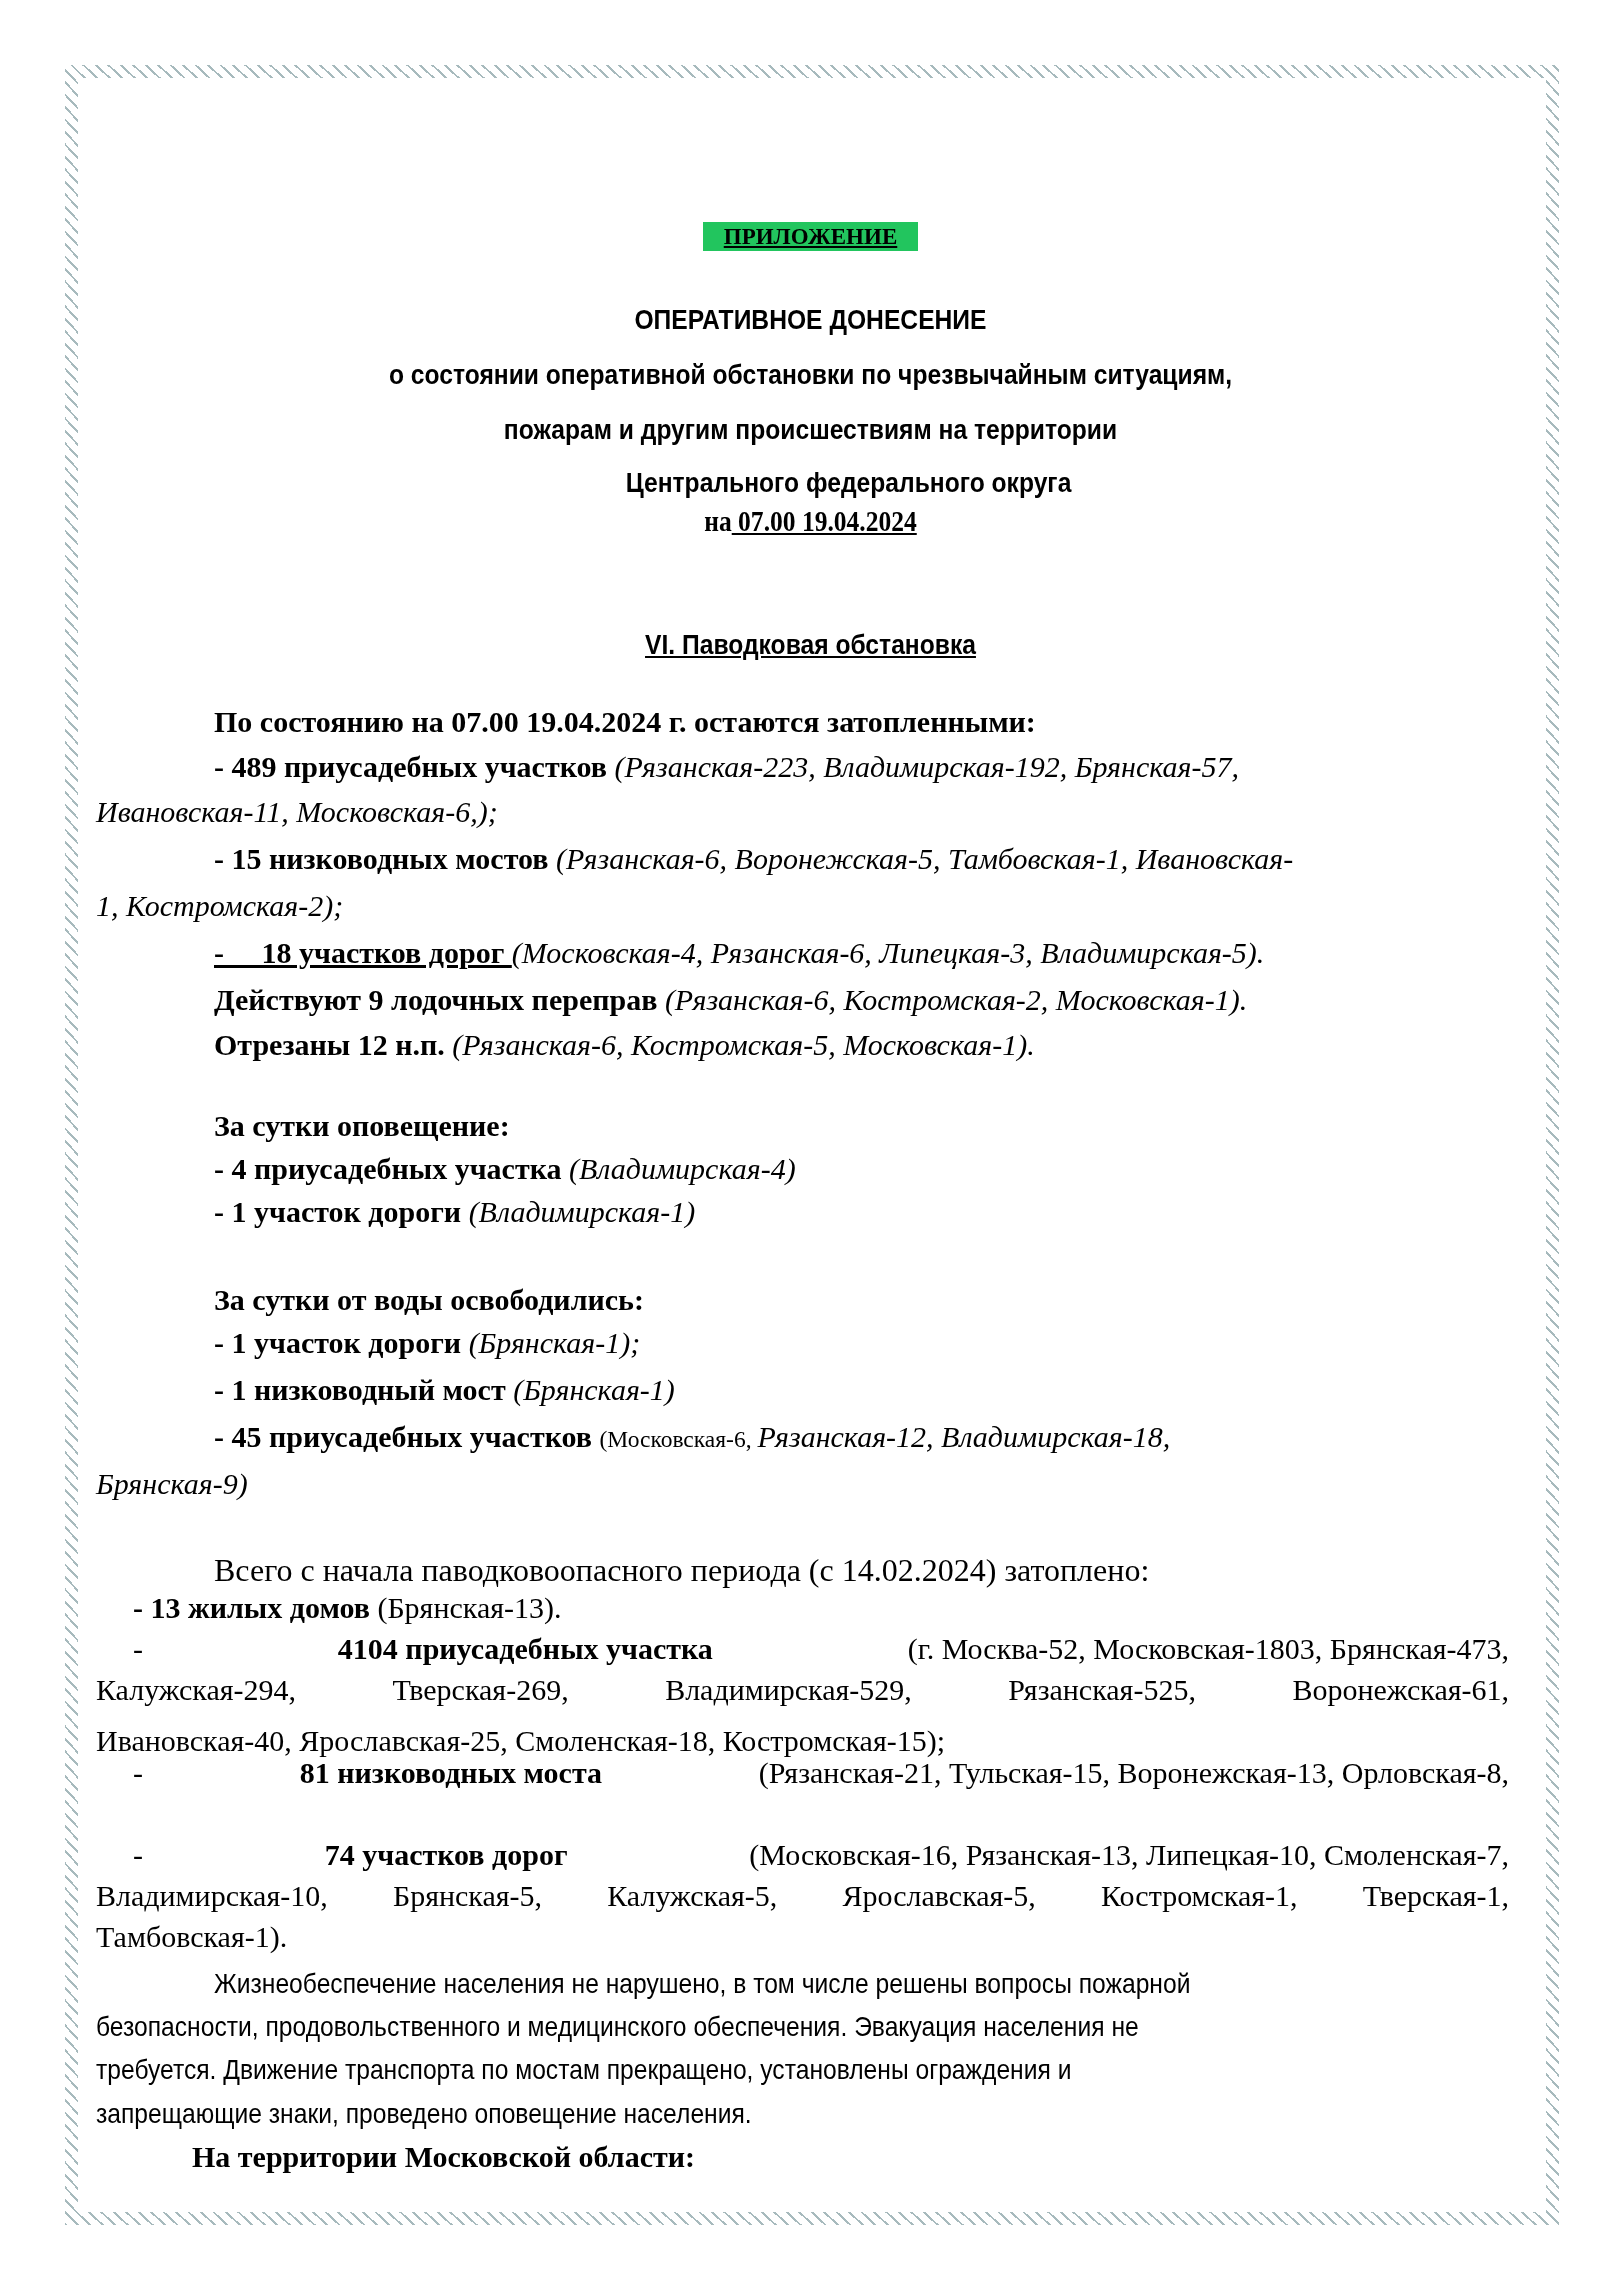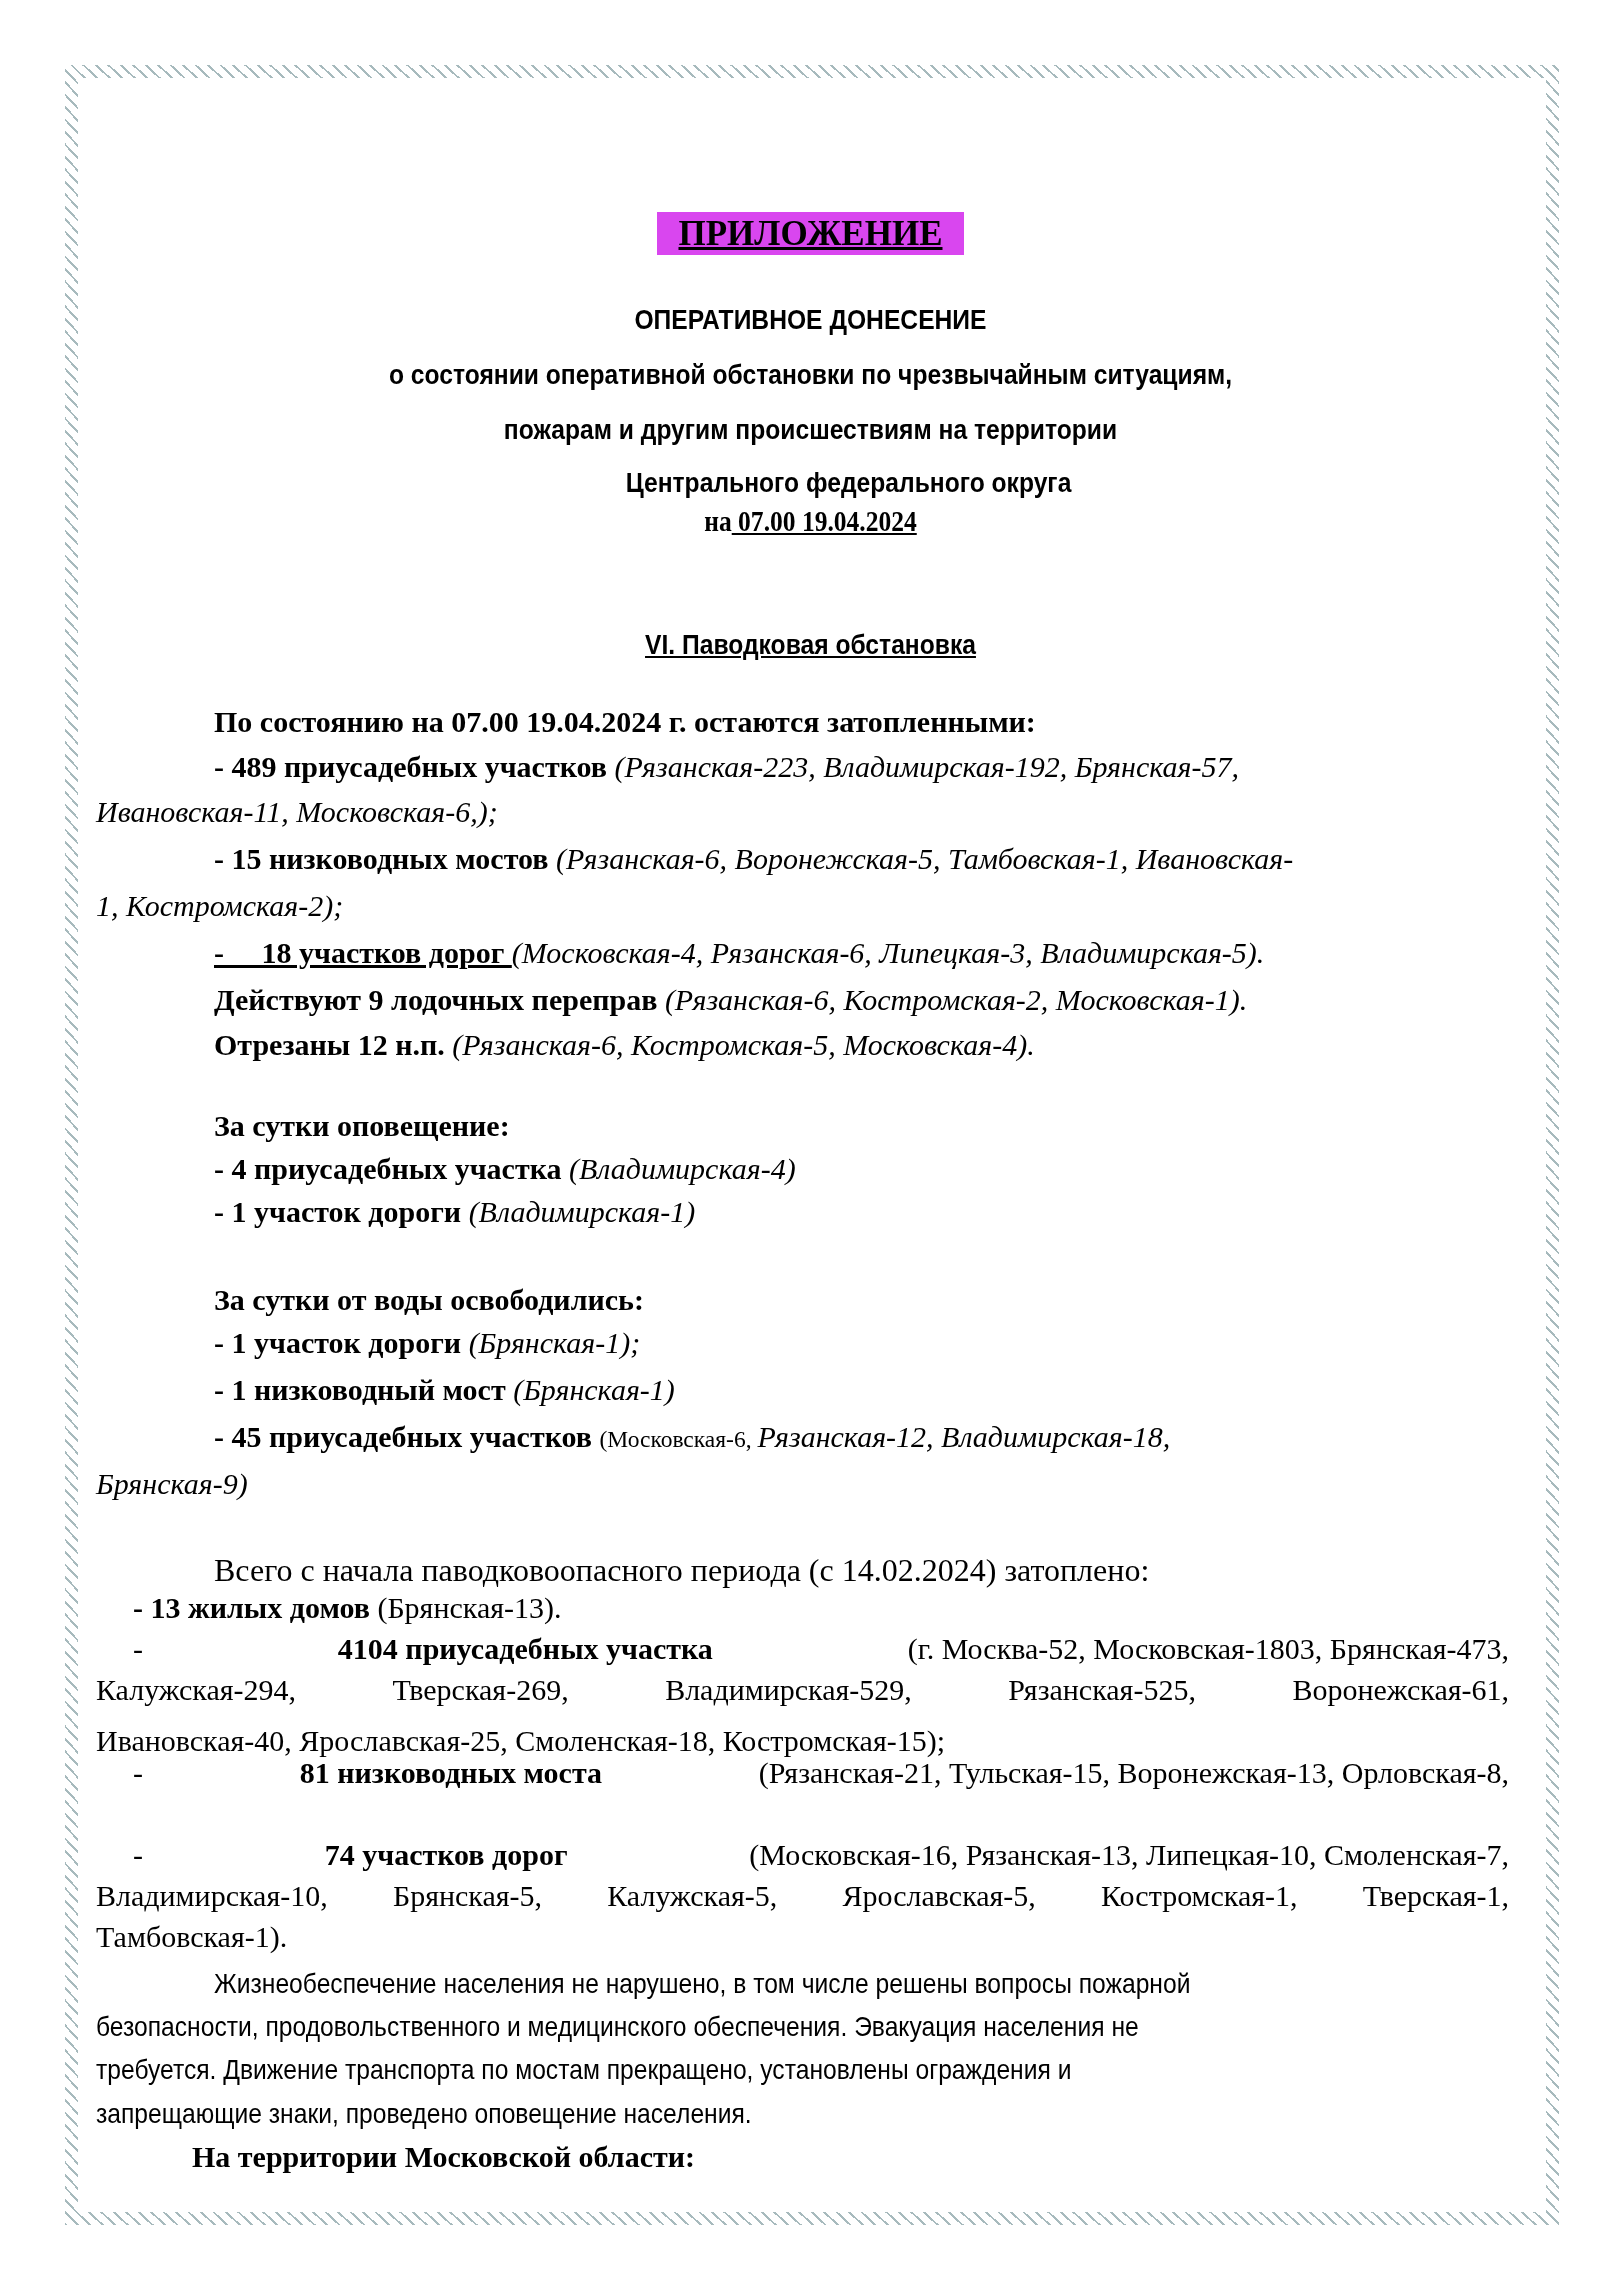--- a/index.html
+++ b/index.html
@@ -10,21 +10,21 @@
     border: 13.7px solid transparent;
     border-image: repeating-linear-gradient(45deg, #8aa3a8 0 2px, #ffffff 2px 8.8px) 14;
     opacity: 0.75;
   }
   .page { position: absolute; left: 0; top: 0; width: 1621px; height: 2293px; }
   .serif { font-family: "Liberation Serif", serif; }
   .line { position: absolute; white-space: nowrap; font-size: 30px; line-height: 39px; }
   .center { left: 0; width: 1621px; text-align: center; }
   .b { font-weight: bold; }
   .i { font-style: italic; }
-  .title-box { background: #d946ef; padding: 2px 21px; font-weight: bold; font-size: 35px; text-decoration: underline; }
+  .title-box { background: #22c55e; padding: 2px 21px; font-weight: bold; font-size: 23px; text-decoration: underline; }
   .hdr { font-family: "Liberation Sans", sans-serif; font-weight: bold; font-size: 28px; transform: scaleX(0.88); transform-origin: center; }
   .u { text-decoration: underline; }
   .just { display: block; text-align: justify; text-align-last: justify; white-space: normal; }
   .calib { font-family: "Liberation Sans", sans-serif; font-size: 28px; transform: scaleX(0.88); transform-origin: left; }
 </style>
 </head>
 <body>
 
 <div class="page">
   <div class="border"></div>
@@ -65,21 +65,21 @@
   </div>
   <div class="line serif i" style="left:96px; top:886px;">1, Костромская-2);</div>
 
   <div class="line serif" style="left:214px; top:933px;">
     <span class="b" style="white-space:pre;text-decoration:underline;">-     18 участков дорог </span><span class="i">(Московская-4, Рязанская-6, Липецкая-3, Владимирская-5).</span>
   </div>
   <div class="line serif" style="left:214px; top:980px;">
     <span class="b">Действуют 9 лодочных переправ </span><span class="i">(Рязанская-6, Костромская-2, Московская-1).</span>
   </div>
   <div class="line serif" style="left:214px; top:1025px;">
-    <span class="b">Отрезаны 12 н.п. </span><span class="i">(Рязанская-6, Костромская-5, Московская-4).</span>
+    <span class="b">Отрезаны 12 н.п. </span><span class="i">(Рязанская-6, Костромская-5, Московская-1).</span>
   </div>
 
   <div class="line serif b" style="left:214px; top:1106px;">За сутки оповещение:</div>
   <div class="line serif" style="left:214px; top:1149px;">
     <span class="b">- 4 приусадебных участка </span><span class="i">(Владимирская-4)</span>
   </div>
   <div class="line serif" style="left:214px; top:1192px;">
     <span class="b">- 1 участок дороги </span><span class="i">(Владимирская-1)</span>
   </div>
 

